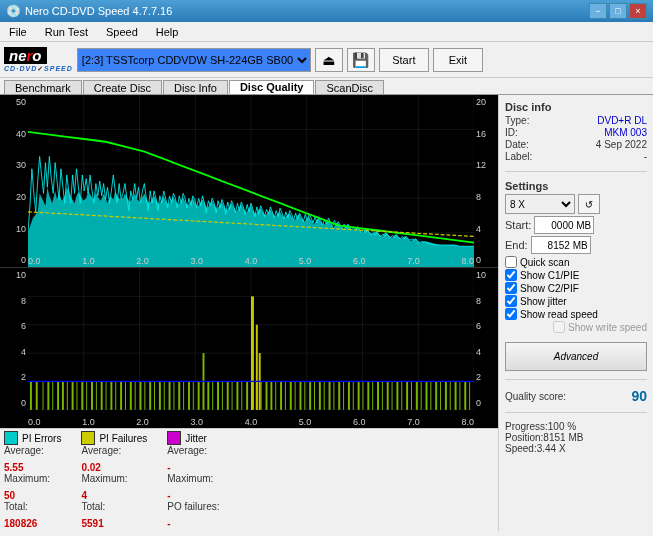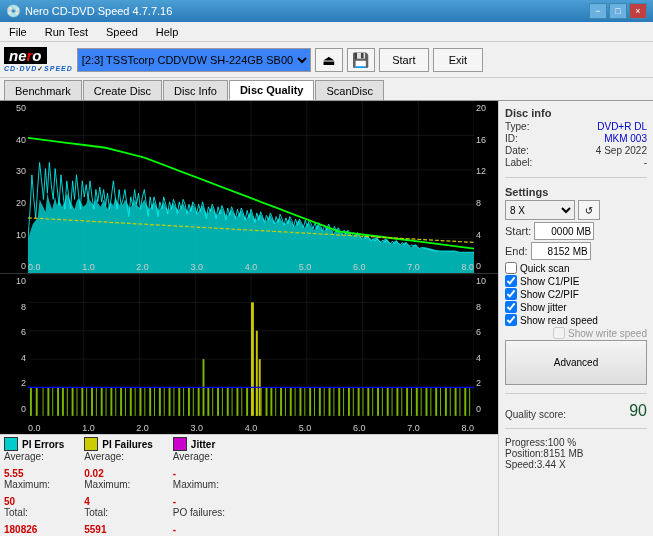--- a/index.html
+++ b/index.html
@@ -16,21 +16,21 @@
     .menu-item { padding: 1px 5px; cursor: pointer; }
     
     
     .toolbar { background: #f0f0f0; height: 36px; display: flex; align-items: center; padding: 2px 4px; gap: 4px; border-bottom: 1px solid #ccc; }
     .drive-select { height: 24px; min-width: 200px; font-size: 11px; border: 1px solid #999; background: #3b82f6; }
     .toolbar-btn { height: 24px; min-width: 50px; font-size: 11px; background: #f5f5f5; border: 1px solid #999; cursor: pointer; padding: 0 8px; }
     .toolbar-icon-btn { height: 24px; width: 28px; font-size: 14px; background: #f5f5f5; border: 1px solid #999; cursor: pointer; display: flex; align-items: center; justify-content: center; }
 
     
     .tabs { background: #f0f0f0; display: flex; border-bottom: 1px solid #999; padding: 2px 4px 0 4px; gap: 1px; }
-    .tab { padding: 4px 10px; border: 1px solid #999; border-bottom: none; background: #e0e0e0; cursor: pointer; font-size: 11px; height: 20px; display: flex; align-items: center; }
+    .tab { padding: 4px 10px; border: 1px solid #999; border-bottom: none; background: #e0e0e0; cursor: pointer; font-size: 11px; height: 14px; display: flex; align-items: center; }
     .tab.active { background: white; border-bottom: 1px solid white; margin-bottom: -1px; z-index: 1; font-weight: bold; }
 
     
     .main-content { display: flex; height: calc(536px - 22px - 20px - 36px - 22px); background: white; }
     
     
     .right-panel { width: 155px; background: #f0f0f0; border-left: 1px solid #ccc; padding: 6px; display: flex; flex-direction: column; gap: 6px; overflow-y: auto; }
     
     .panel-section-title { font-size: 11px; font-weight: bold; color: #333; margin-bottom: 2px; }
     .panel-row { display: flex; align-items: center; justify-content: space-between; font-size: 10px; margin: 1px 0; }
@@ -38,33 +38,33 @@
     .panel-value { color: #0000cc; font-weight: normal; }
 
     .settings-row { display: flex; align-items: center; gap: 3px; margin: 2px 0; }
     .speed-select { height: 20px; width: 70px; font-size: 10px; border: 1px solid #999; }
     .mb-input { height: 18px; width: 60px; font-size: 10px; border: 1px solid #999; text-align: right; padding-right: 2px; }
     
     .checkbox-row { display: flex; align-items: center; gap: 3px; font-size: 10px; margin: 1px 0; }
     .checkbox-row input[type=checkbox] { width: 12px; height: 12px; }
     .checkbox-disabled { color: #999; justify-content: flex-end; }
 
-    .advanced-btn { background: linear-gradient(to bottom, #f5f5f5, #ddd); border: 1px solid #999; padding: 16px 8px; font-size: 10px; cursor: pointer; width: 100%; margin-top: 0; }
-    
-    .quality-score-row { display: flex; align-items: flex-end; justify-content: space-between; font-size: 10px; }
-    .quality-score-val { color: #14532d; font-weight: normal; font-size: 16px; }
+    .advanced-btn { background: linear-gradient(to bottom, #f5f5f5, #ddd); border: 1px solid #999; padding: 8px 8px; font-size: 10px; cursor: pointer; width: 100%; margin-top: 8px; font-style: italic; }
+    
+    .quality-score-row { display: flex; align-items: center; justify-content: space-between; font-size: 10px; }
+    .quality-score-val { color: #0369a1; font-weight: bold; font-size: 14px; }
 
     .progress-row { display: flex; font-size: 10px; }
     .progress-label { color: #333; }
     .progress-val { color: #333; }
 
     
     .legend-area { background: #f0f0f0; display: flex; padding: 2px 4px; gap: 20px; border-top: 1px solid #ccc; font-size: 10px; }
     .legend-item { display: flex; flex-direction: column; }
-    .legend-header { display: flex; align-items: center; gap: 4px; font-weight: bold; }
+    .legend-header { display: flex; align-items: center; gap: 4px; font-weight: normal; }
     .legend-color-box { width: 14px; height: 14px; border: 1px solid #333; }
     .legend-data { display: flex; gap: 6px; flex-direction: column; }
     .legend-key { color: #333; }
     .legend-val { color: #cc0000; font-weight: bold; }
 
     .divider { border: none; border-top: 1px solid #ccc; margin: 2px 0; }
 
     .nero-logo-full { display: flex; flex-direction: column; align-items: flex-start; }
     .nero-top { background: black; color: white; font-weight: bold; font-style: italic; font-size: 15px; padding: 1px 5px; line-height: 1; }
     .nero-top .r { color: red; }

